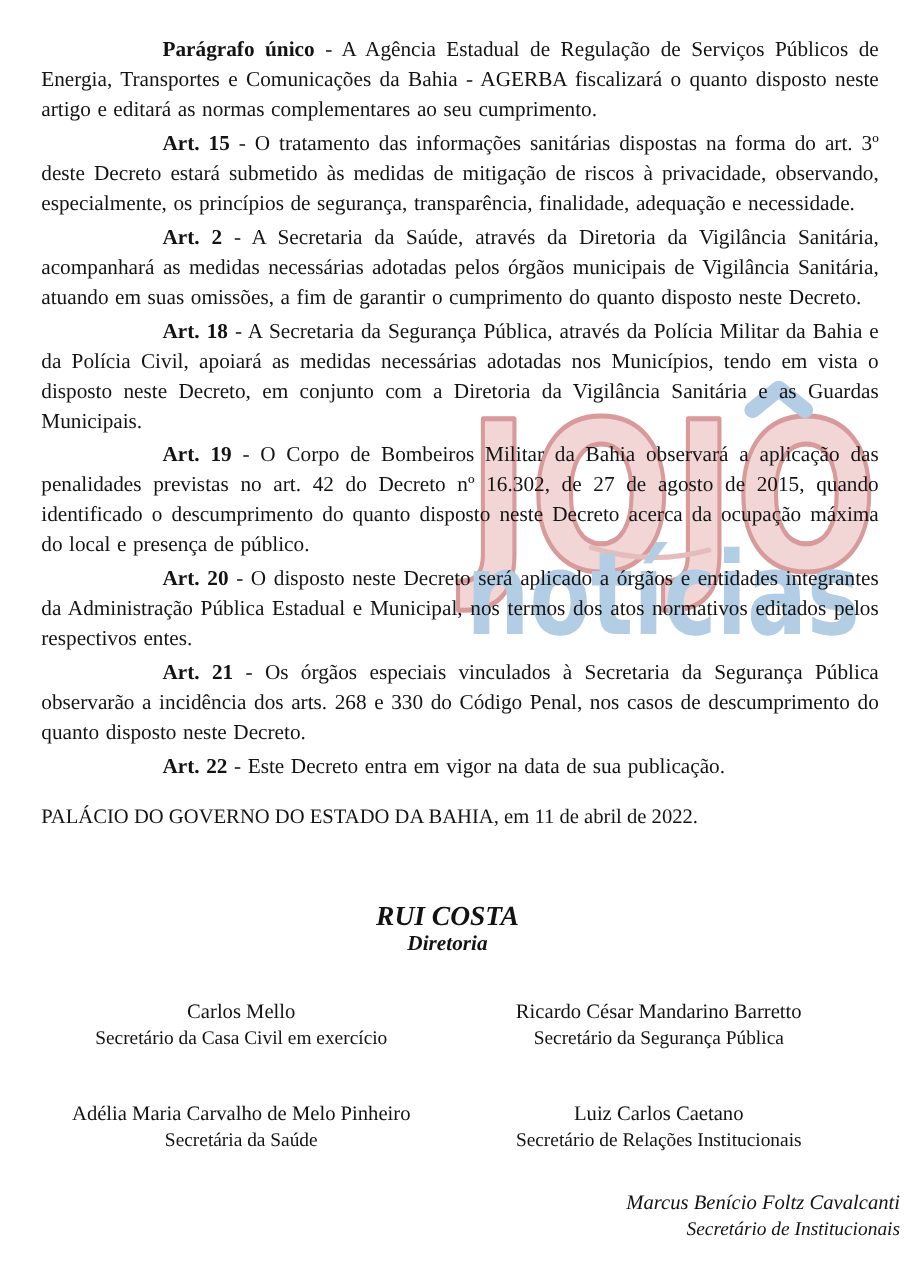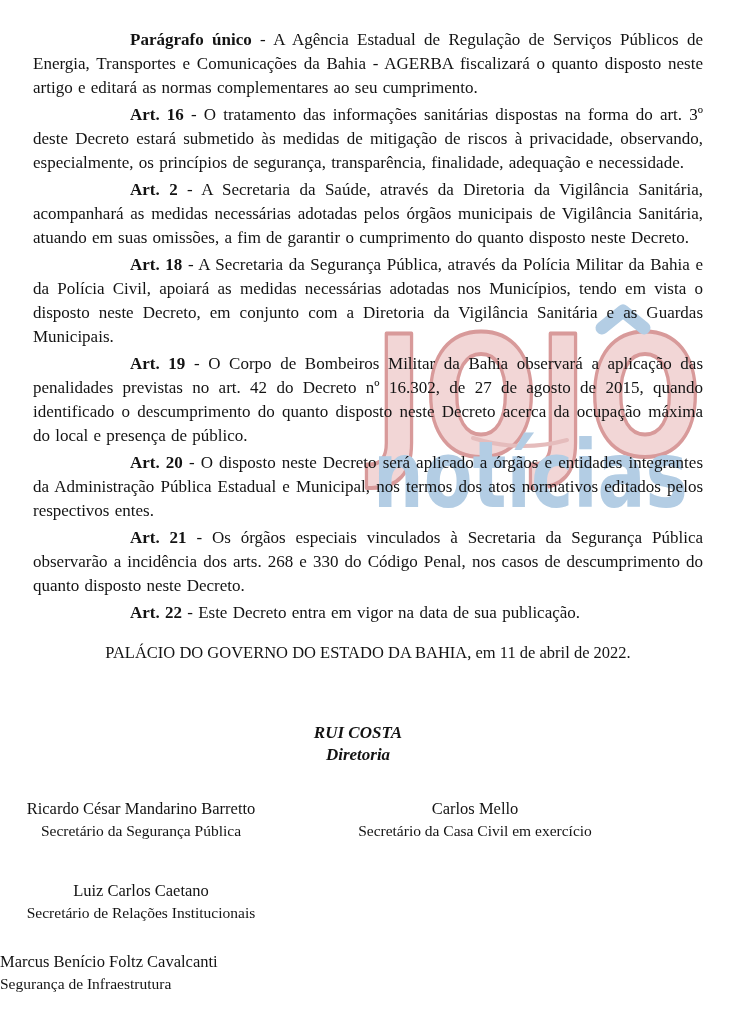--- a/index.html
+++ b/index.html
@@ -30,66 +30,67 @@
     text-indent:97px;
     font-size:17px;
     line-height:24px;
     word-spacing:1px;
   }
   .lead{font-weight:bold;}
   .dateline{
     margin:16px 0 0 0;
     font-size:16.5px;
     line-height:24px;
-    text-align:center;
+    text-align:left;
   }
   .gov{
     margin:57px 0 0 -33px;
     width:716px;
     text-align:center;
     font-weight:bold;
     font-style:italic;
   }
-  .gov-name{font-size:17px;line-height:22px;}
+  .gov-name{font-size:22px;line-height:22px;}
   .gov-title{font-size:17px;line-height:21px;}
   .sig-row{
     display:flex;
     margin-left:-33px;
     width:737px;
   }
   .row1{margin-top:32px;}
   .row2{margin-top:38px;}
   .col-left{flex:0 0 386px;}
   .col-right{flex:0 0 282px;}
   .sig{text-align:center;}
   .sig-name{font-size:16.5px;line-height:23px;}
   .sig-title{font-size:15.5px;line-height:21px;}
   .row3{
     margin:27px 0 0 -33px;
     width:720px;
-    text-align:left;
+    text-align:right;
+    font-style:italic;
   }
 </style>
 </head>
 <body>
 
 <div class="page">
 
   <svg class="watermark" width="377" height="235" viewBox="0 0 377 235">
     <text class="wm-word" x="14" y="160" font-size="165" stroke-width="4" stroke-linejoin="round" textLength="328" lengthAdjust="spacingAndGlyphs" fill="#f2d6d6" stroke="#d89a9a">JOJO</text>
     <polyline points="242,33 263,16 284,33" fill="none" stroke-width="13" stroke-linecap="round" stroke-linejoin="round" stroke="#b3cde4"></polyline>
     <path d="M 113 143 Q 160 158 207 145" fill="none" stroke-width="4" stroke-linecap="round" stroke="#e5bcbc"></path>
     <text class="wm-word" x="13" y="212" font-size="92" textLength="315" lengthAdjust="spacingAndGlyphs" fill="#b3cde4">notícias</text>
   </svg>
 
   <div class="content">
 
     <p class="para"><b class="lead">Parágrafo único</b><span> - A Agência Estadual de Regulação de Serviços Públicos de Energia, Transportes e Comunicações da Bahia - AGERBA fiscalizará o quanto disposto neste artigo e editará as normas complementares ao seu cumprimento.</span></p>
 
-    <p class="para"><b class="lead">Art. 16</b><span> - O tratamento das informações sanitárias dispostas na forma do art. 3º deste Decreto estará submetido às medidas de mitigação de riscos à privacidade, observando, especialmente, os princípios de segurança, transparência, finalidade, adequação e necessidade.</span></p>
+    <p class="para"><b class="lead">Art. 15</b><span> - O tratamento das informações sanitárias dispostas na forma do art. 3º deste Decreto estará submetido às medidas de mitigação de riscos à privacidade, observando, especialmente, os princípios de segurança, transparência, finalidade, adequação e necessidade.</span></p>
 
     <p class="para"><b class="lead">Art. 2</b><span> - A Secretaria da Saúde, através da Diretoria da Vigilância Sanitária, acompanhará as medidas necessárias adotadas pelos órgãos municipais de Vigilância Sanitária, atuando em suas omissões, a fim de garantir o cumprimento do quanto disposto neste Decreto.</span></p>
 
     <p class="para"><b class="lead">Art. 18</b><span> - A Secretaria da Segurança Pública, através da Polícia Militar da Bahia e da Polícia Civil, apoiará as medidas necessárias adotadas nos Municípios, tendo em vista o disposto neste Decreto, em conjunto com a Diretoria da Vigilância Sanitária e as Guardas Municipais.</span></p>
 
     <p class="para"><b class="lead">Art. 19</b><span> - O Corpo de Bombeiros Militar da Bahia observará a aplicação das penalidades previstas no art. 42 do Decreto nº 16.302, de 27 de agosto de 2015, quando identificado o descumprimento do quanto disposto neste Decreto acerca da ocupação máxima do local e presença de público.</span></p>
 
     <p class="para"><b class="lead">Art. 20</b><span> - O disposto neste Decreto será aplicado a órgãos e entidades integrantes da Administração Pública Estadual e Municipal, nos termos dos atos normativos editados pelos respectivos entes.</span></p>
 
     <p class="para"><b class="lead">Art. 21</b><span> - Os órgãos especiais vinculados à Secretaria da Segurança Pública observarão a incidência dos arts. 268 e 330 do Código Penal, nos casos de descumprimento do quanto disposto neste Decreto.</span></p>
@@ -97,36 +98,40 @@
     <p class="para"><b class="lead">Art. 22</b><span> - Este Decreto entra em vigor na data de sua publicação.</span></p>
 
     <p class="dateline">PALÁCIO DO GOVERNO DO ESTADO DA BAHIA, em 11 de abril de 2022.</p>
 
     <div class="gov">
       <div class="gov-name">RUI COSTA</div>
       <div class="gov-title">Diretoria</div>
     </div>
 
     <div class="sig-row row1">
+      <div class="sig col-left">
+        <div class="sig-name">Carlos Mello</div>
+        <div class="sig-title">Secretário da Casa Civil em exercício</div>
+      </div>
       <div class="sig col-right">
         <div class="sig-name">Ricardo César Mandarino Barretto</div>
         <div class="sig-title">Secretário da Segurança Pública</div>
       </div>
-      <div class="sig col-left">
-        <div class="sig-name">Carlos Mello</div>
-        <div class="sig-title">Secretário da Casa Civil em exercício</div>
-      </div>
     </div>
 
     <div class="sig-row row2">
+      <div class="sig col-left">
+        <div class="sig-name">Adélia Maria Carvalho de Melo Pinheiro</div>
+        <div class="sig-title">Secretária da Saúde</div>
+      </div>
       <div class="sig col-right">
         <div class="sig-name">Luiz Carlos Caetano</div>
         <div class="sig-title">Secretário de Relações Institucionais</div>
       </div>
     </div>
 
     <div class="sig row3">
       <div class="sig-name">Marcus Benício Foltz Cavalcanti</div>
-      <div class="sig-title">Segurança de Infraestrutura</div>
+      <div class="sig-title">Secretário de Institucionais</div>
     </div>
 
   </div>
 </div>
 
 </body></html>

